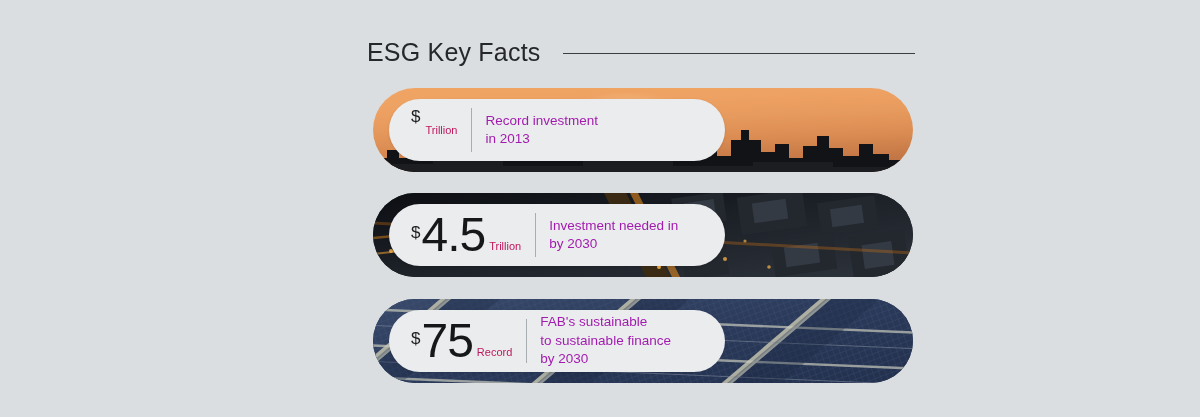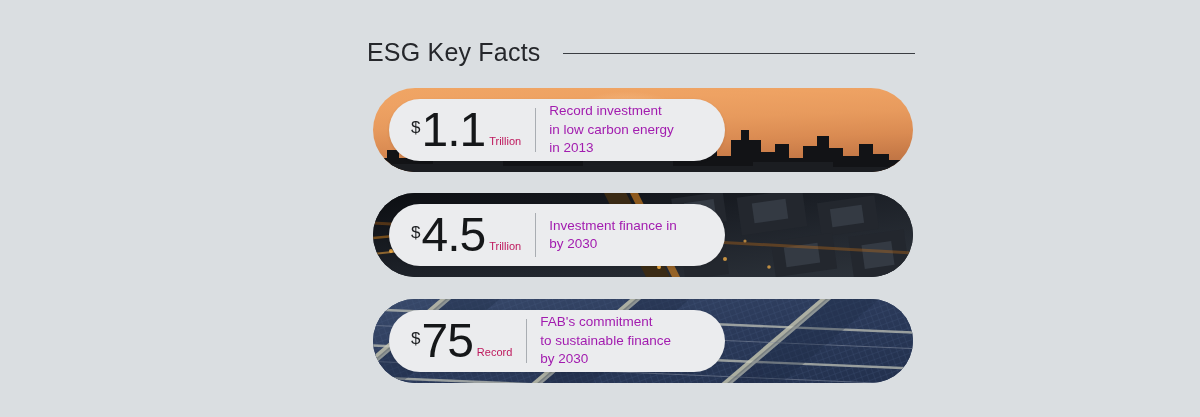--- a/index.html
+++ b/index.html
@@ -113,27 +113,25 @@
           <path fill="#1b1d21" d="M0,58 L0,50 L60,50 L60,46 L130,46 L130,52 L210,52 L210,47
             L300,47 L300,52 L380,52 L380,48 L460,48 L460,53 L540,53 L540,58 Z"></path>
           <rect x="106" y="-26" width="3" height="32" fill="#121316"></rect>
         </svg>
       </div>
     </div>
 
     <div class="pill">
       <div class="fig">
         <span class="currency">$</span>
-        <span class="amount">1.1</span>
         <span class="unit">Trillion</span>
       </div>
       <div class="divider"></div>
       <div class="desc">
         <div>Record investment</div>
-        <div>in low carbon energy</div>
         <div>in 2013</div>
       </div>
     </div>
   </div>
 
   <div class="card" id="card-1">
     <div class="card-bg">
       <div class="aerial">
         <svg viewBox="0 0 540 84" preserveAspectRatio="none">
           <defs>
@@ -203,21 +201,21 @@
     </div>
 
     <div class="pill">
       <div class="fig">
         <span class="currency">$</span>
         <span class="amount">4.5</span>
         <span class="unit">Trillion</span>
       </div>
       <div class="divider"></div>
       <div class="desc">
-        <div>Investment finance in</div>
+        <div>Investment needed in</div>
         <div>by 2030</div>
       </div>
     </div>
   </div>
 
   <div class="card" id="card-2">
     <div class="card-bg">
       <div class="solar">
         <svg viewBox="0 0 540 84" preserveAspectRatio="none">
           <defs>
@@ -265,20 +263,20 @@
     </div>
 
     <div class="pill">
       <div class="fig">
         <span class="currency">$</span>
         <span class="amount">75</span>
         <span class="unit">Record</span>
       </div>
       <div class="divider"></div>
       <div class="desc">
-        <div>FAB's commitment</div>
+        <div>FAB's sustainable</div>
         <div>to sustainable finance</div>
         <div>by 2030</div>
       </div>
     </div>
   </div>
 
 </div>
 
 </body></html>

